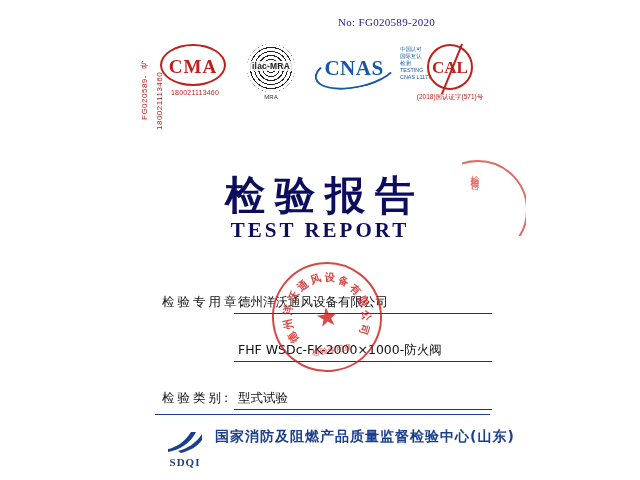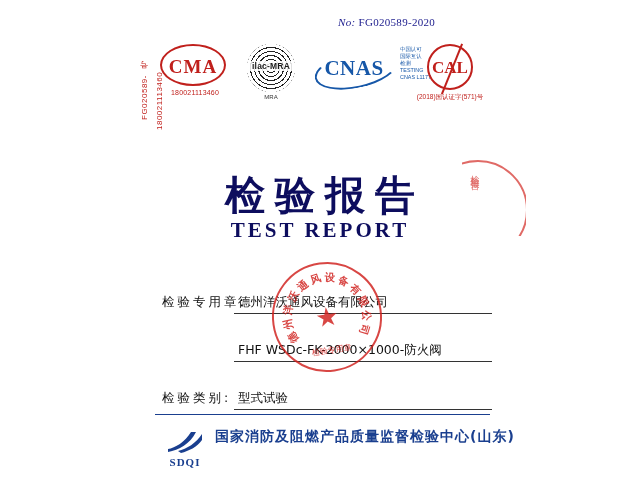--- a/index.html
+++ b/index.html
@@ -26,21 +26,21 @@
   
   .report-no {
     position: absolute;
     left: 338px;
     top: 16px;
     font-size: 11px;
     color: #1a1a8c;
     letter-spacing: 0.3px;
     font-family: "Liberation Serif", serif;
   }
-  .report-no .label { font-style: italic; }
+  .report-no .label { }
 
   
   .vcode {
     position: absolute;
     left: 140px;
     top: 40px;
     width: 14px;
     height: 80px;
     color: #c0201c;
     font-size: 8px;

